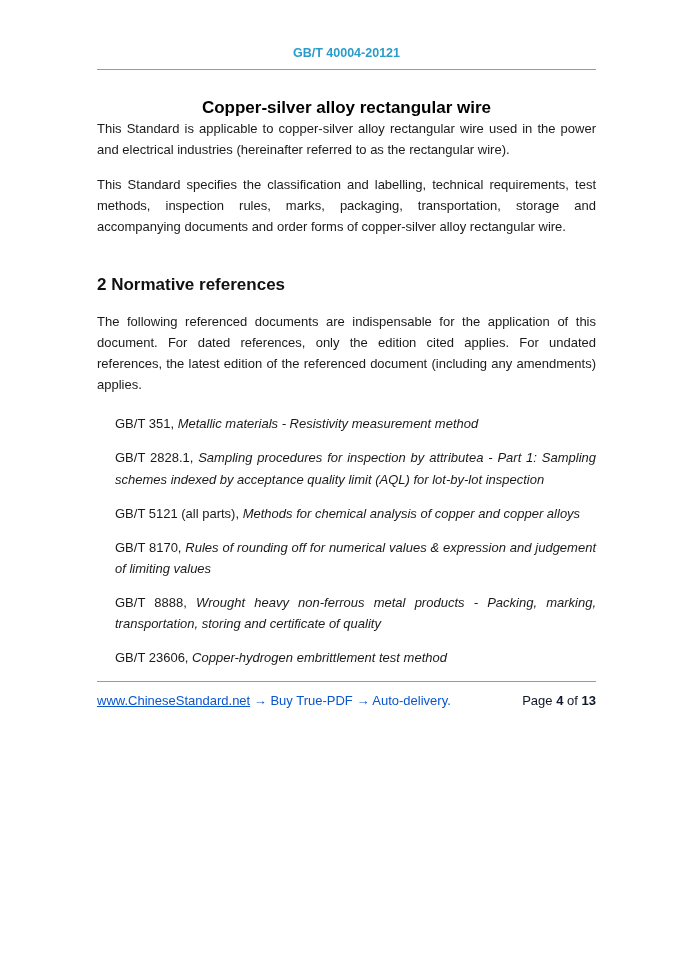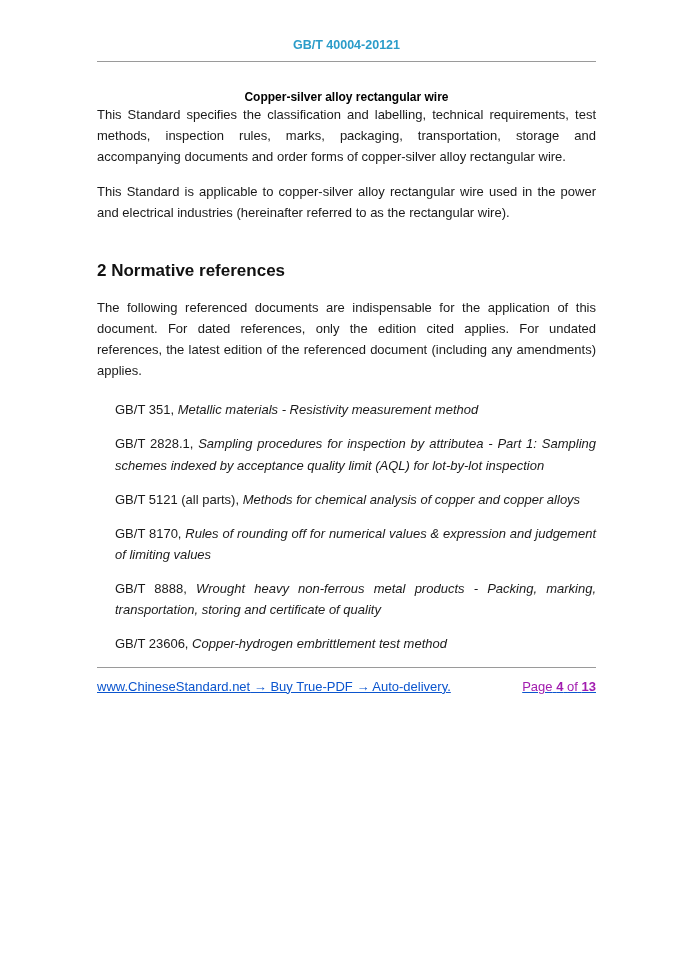--- a/index.html
+++ b/index.html
@@ -2,21 +2,21 @@
 <html><head>
 <meta charset="utf-8">
 <style>
   * { margin: 0; padding: 0; box-sizing: border-box; }
   html, body { background: #ffffff; }
   body { font-family: "Liberation Sans", sans-serif; color: #1a1a1a; }
 
   .page {
     width: 693px;
     height: 692px;
-    margin: 8px auto;
+    margin: 16px auto;
     background: #ffffff;
     padding: 0 97px;
     display: flex;
     flex-direction: column;
     position: relative;
   }
 
   
   .doc-number {
     margin-top: 30px;
@@ -28,21 +28,21 @@
   .header-rule {
     border: none;
     border-top: 1px solid #9a9a9a;
     margin-top: 9px;
   }
 
   
   .doc-title {
     margin-top: 28px;
     text-align: center;
-    font-size: 12px;
+    font-size: 17px;
     font-weight: bold;
     color: #000000;
   }
 
   
   .section-heading {
     font-size: 17px;
     font-weight: bold;
     color: #111111;
     margin-top: 38px;
@@ -82,46 +82,45 @@
     border: none;
     border-top: 1px solid #9a9a9a;
     margin-bottom: 11px;
   }
   .footer-row {
     display: flex;
     justify-content: space-between;
     align-items: baseline;
     font-size: 13px;
     color: #0b55ce;
-    text-decoration: underline;
   }
   .footer-link {
     color: #0b55ce;
     text-decoration: underline;
     cursor: pointer;
   }
   .footer-left { color: #0b55ce; }
-  .footer-right { color: #a21caf; }
+  .footer-right { color: #0f172a; }
   .footer-right b { font-weight: bold; }
 </style>
 </head>
 <body>
 
 <div class="page">
 
   <header>
     <div class="doc-number">GB/T 40004-20121</div>
     <hr class="header-rule">
   </header>
 
   <main>
     <h1 class="doc-title">Copper-silver alloy rectangular wire</h1>
 
+    <p class="body-text">This Standard is applicable to copper-silver alloy rectangular wire used in the power and electrical industries (hereinafter referred to as the rectangular wire).</p>
     <p class="body-text">This Standard specifies the classification and labelling, technical requirements, test methods, inspection rules, marks, packaging, transportation, storage and accompanying documents and order forms of copper-silver alloy rectangular wire.</p>
-    <p class="body-text">This Standard is applicable to copper-silver alloy rectangular wire used in the power and electrical industries (hereinafter referred to as the rectangular wire).</p>
 
     <h2 class="section-heading">2 Normative references</h2>
     <p class="body-text">The following referenced documents are indispensable for the application of this document. For dated references, only the edition cited applies. For undated references, the latest edition of the referenced document (including any amendments) applies.</p>
 
     <div class="refs">
       <p class="ref"><span>GB/T 351, </span><em>Metallic materials - Resistivity measurement method</em></p>
       <p class="ref"><span>GB/T 2828.1, </span><em>Sampling procedures for inspection by attributea - Part 1: Sampling schemes indexed by acceptance quality limit (AQL) for lot-by-lot inspection</em></p>
       <p class="ref"><span>GB/T 5121 (all parts), </span><em>Methods for chemical analysis of copper and copper alloys</em></p>
       <p class="ref"><span>GB/T 8170, </span><em>Rules of rounding off for numerical values &amp; expression and judgement of limiting values</em></p>
       <p class="ref"><span>GB/T 8888, </span><em>Wrought heavy non-ferrous metal products - Packing, marking, transportation, storing and certificate of quality</em></p>

